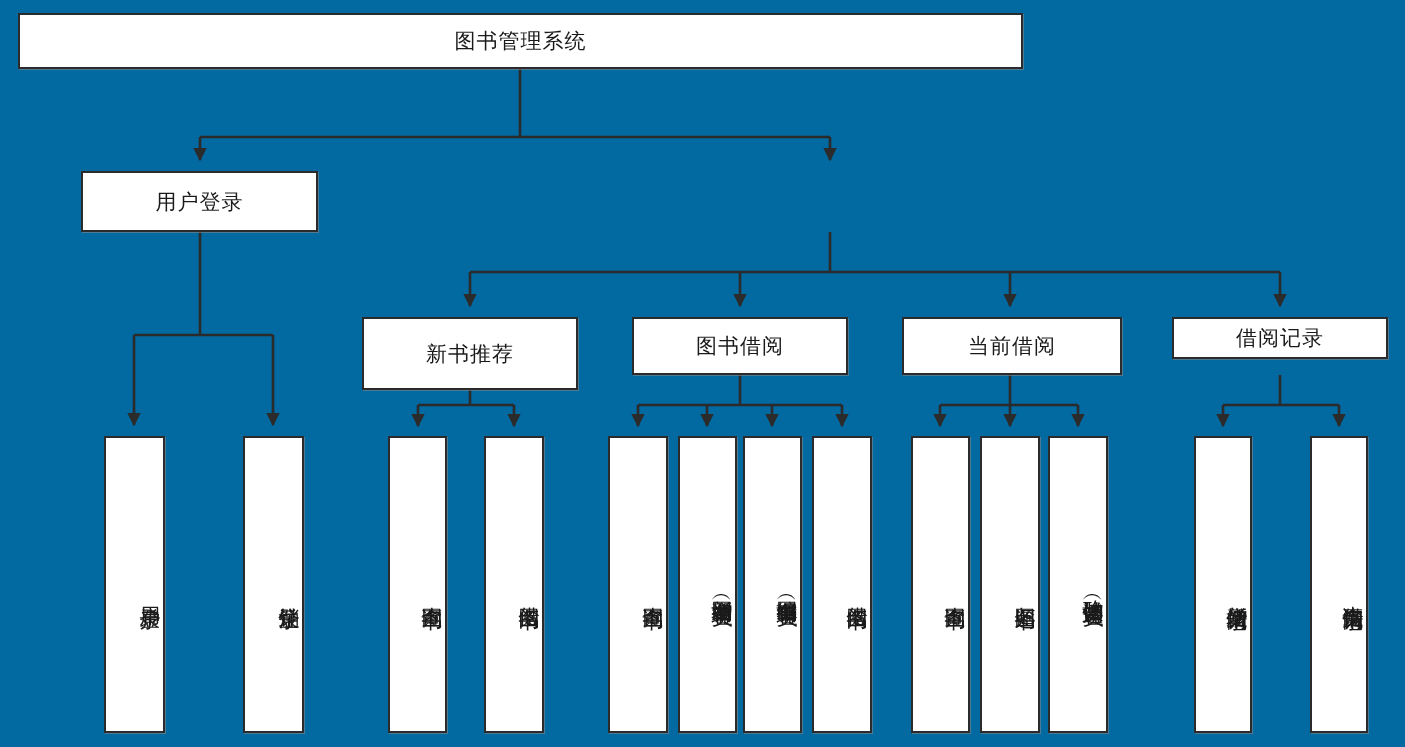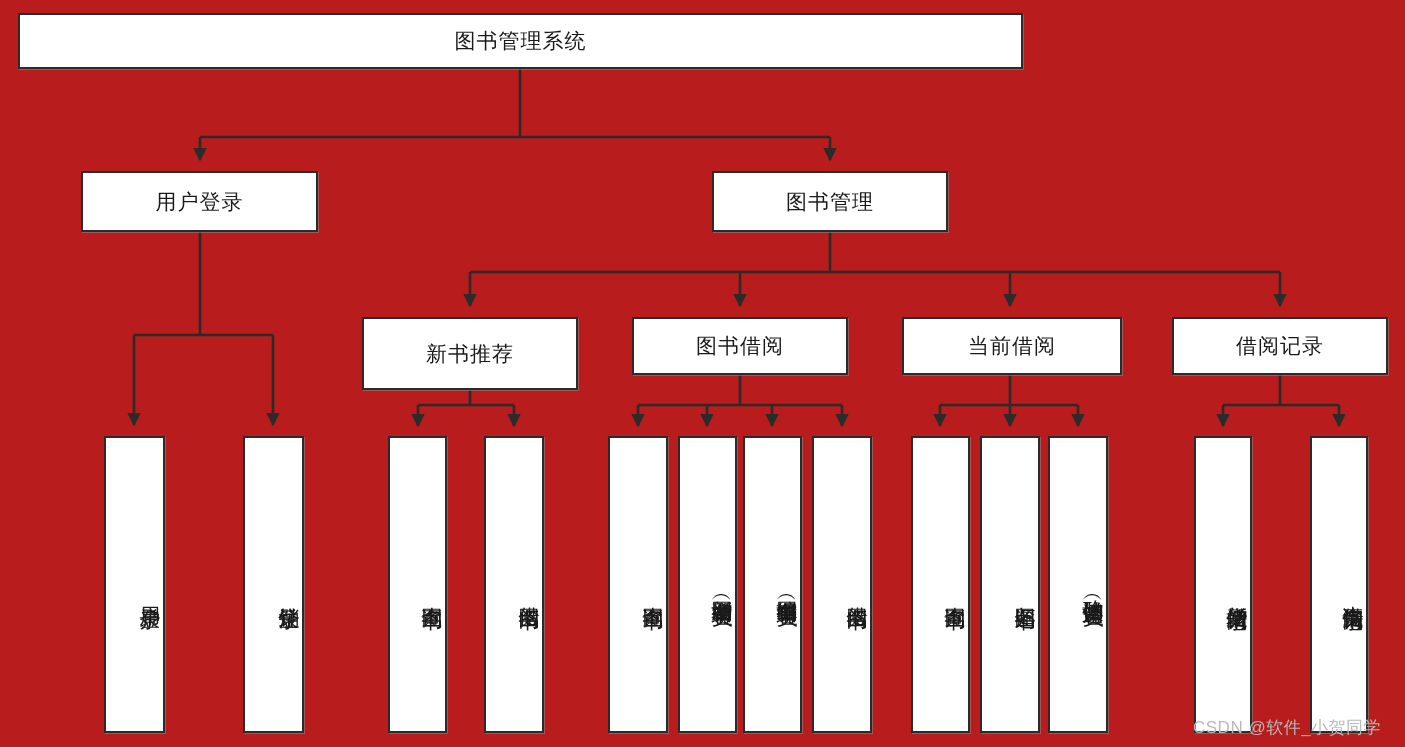--- a/index.html
+++ b/index.html
@@ -7,21 +7,21 @@
     padding: 0;
     background: #ffffff;
   }
   body {
     font-family: "Liberation Sans", "DejaVu Sans", sans-serif;
   }
   #canvas {
     position: relative;
     width: 1405px;
     height: 747px;
-    background: #b91c1c;
+    background: #0369a1;
     overflow: hidden;
   }
   #edge-layer {
     position: absolute;
     left: 0;
     top: 0;
     width: 1405px;
     height: 747px;
     pointer-events: none;
   }
@@ -119,34 +119,31 @@
     </g>
   </svg>
 
   <div class="node horizontal" style="left:18px; top:13px; width:1005px; height:56px;">
     <span>图书管理系统</span>
   </div>
 
   <div class="node horizontal" style="left:81px; top:171px; width:237px; height:61px;">
     <span>用户登录</span>
   </div>
-  <div class="node horizontal" style="left:712px; top:171px; width:236px; height:61px;">
-    <span>图书管理</span>
-  </div>
 
   <div class="node horizontal" style="left:362px; top:317px; width:216px; height:73px;">
     <span>新书推荐</span>
   </div>
   <div class="node horizontal" style="left:632px; top:317px; width:216px; height:58px;">
     <span>图书借阅</span>
   </div>
   <div class="node horizontal" style="left:902px; top:317px; width:220px; height:58px;">
     <span>当前借阅</span>
   </div>
-  <div class="node horizontal" style="left:1172px; top:317px; width:216px; height:58px;">
+  <div class="node horizontal" style="left:1172px; top:317px; width:216px; height:42px;">
     <span>借阅记录</span>
   </div>
 
   <div class="node vertical" style="left:104px; top:436px; width:61px; height:297px;">
     <span>用户登录</span>
   </div>
   <div class="node vertical" style="left:243px; top:436px; width:61px; height:297px;">
     <span>注销登录</span>
   </div>
   <div class="node vertical" style="left:388px; top:436px; width:59px; height:297px;">
@@ -176,15 +173,14 @@
   <div class="node vertical tall-text" style="left:1048px; top:436px; width:60px; height:297px;">
     <span>确认归还（管理员）</span>
   </div>
   <div class="node vertical" style="left:1194px; top:436px; width:58px; height:297px;">
     <span>新增借阅记录</span>
   </div>
   <div class="node vertical" style="left:1310px; top:436px; width:58px; height:297px;">
     <span>查询借阅记录</span>
   </div>
 
-  <div class="watermark" style="left:1193px; top:716px;">CSDN @软件_小贺同学</div>
 
 </div>
 
 </body></html>

